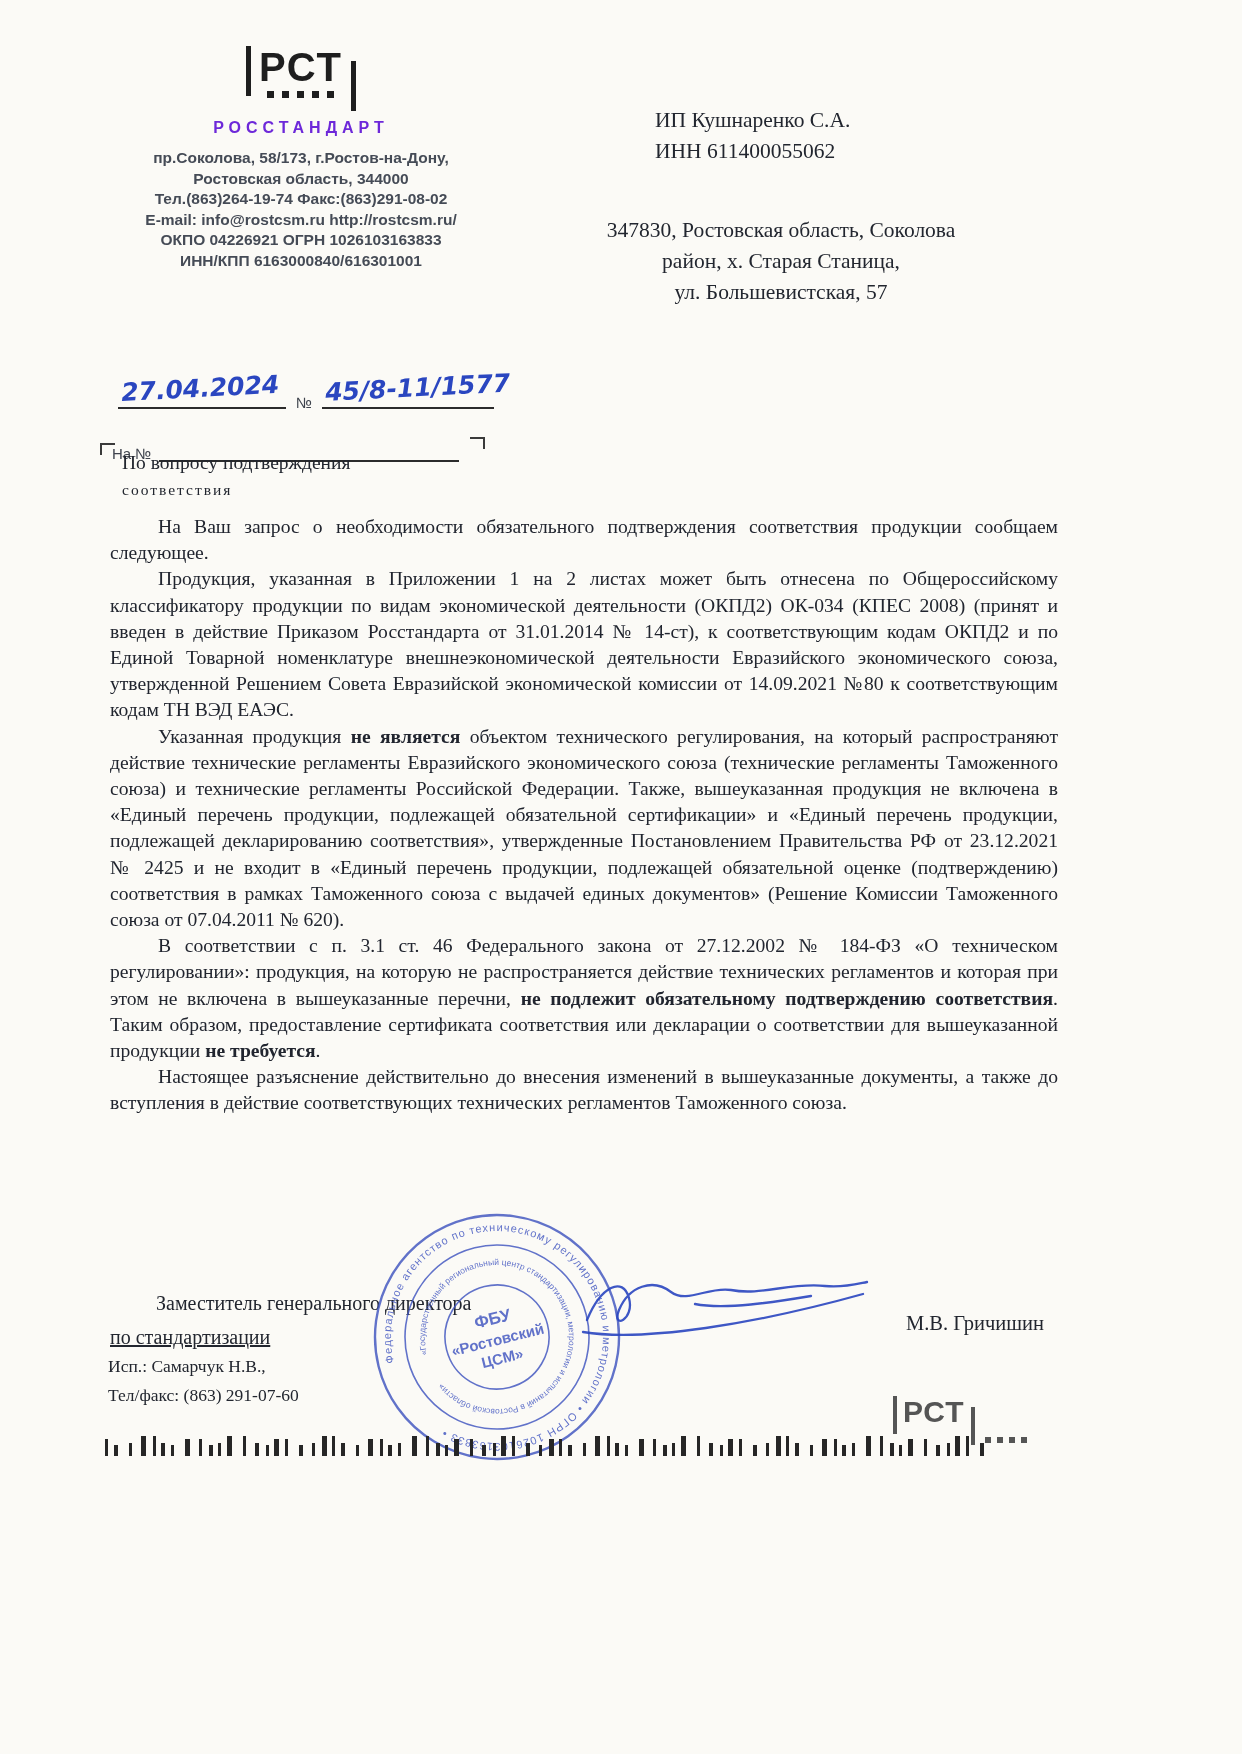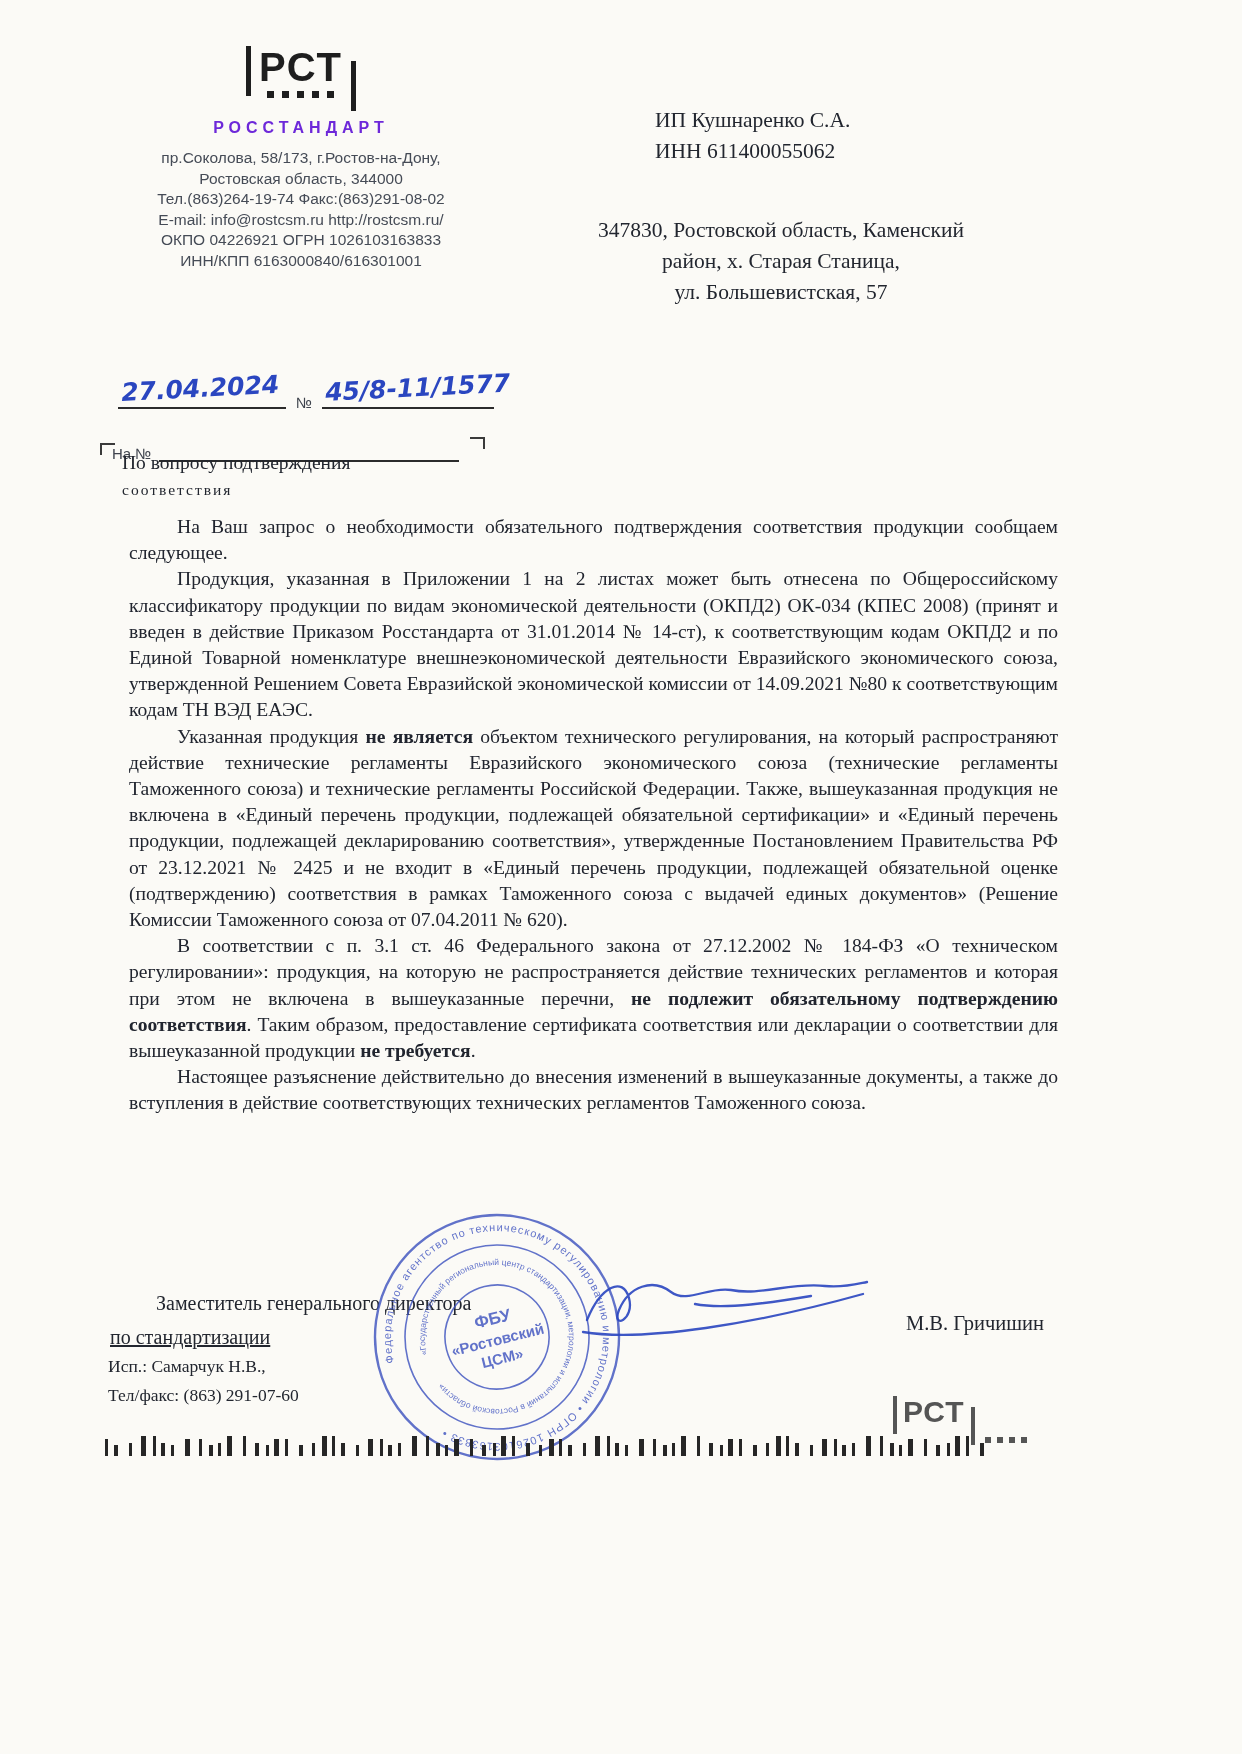--- a/index.html
+++ b/index.html
@@ -18,21 +18,21 @@
   .logo-bar { width:5px; background:#1e1e1e; }
   .bar-left { height:50px; }
   .bar-right { height:50px; margin-top:15px; }
   .logo-mid { display:flex; flex-direction:column; align-items:center; }
   .logo-text { font-weight:bold; font-size:40px; line-height:42px; letter-spacing:2px; color:#1e1e1e; }
   .logo-dots { display:flex; gap:8px; margin-top:3px; }
   .logo-dots i { width:7px; height:7px; background:#1e1e1e; display:block; }
 
   .org-name { margin-top:8px; font-weight:bold; font-size:16px; letter-spacing:5px; color:#6d28d9; }
   .org-lines { margin-top:10px; font-size:17.5px; line-height:23.5px; }
-  .contact-lines { margin-top:11px; font-size:15.5px; line-height:20.5px; }
+  .contact-lines { margin-top:11px; font-size:15.5px; line-height:20.5px;font-weight:bold; }
 
   
   .date-row { position:absolute; left:118px; top:392px; width:390px; display:flex; align-items:flex-end; }
   .uline { display:inline-block; border-bottom:2px solid #2b2b2b; position:relative; }
   .u-date { width:168px; height:10px; }
   .u-num  { width:172px; height:10px; margin-left:10px; }
   .no-label { font-size:15px; color:#3e434d; margin-left:10px; position:relative; top:2px;
     font-family:"Liberation Sans","DejaVu Sans",sans-serif; }
   .hand { position:absolute; left:4px; bottom:0px; white-space:nowrap;
     font-family:"DejaVu Sans",sans-serif; font-style:italic; font-weight:bold;
@@ -52,21 +52,21 @@
   .subject-1 { font-size:19.5px; }
   .subject-2 { font-size:15.5px; letter-spacing:2px; margin-top:7px; }
 
   
   .recipient-name { position:absolute; left:655px; top:105px; font-size:21.5px; line-height:31px; }
   .recipient-addr { position:absolute; left:558px; top:215px; width:446px; text-align:center;
     font-size:21.5px; line-height:31px; }
 
   
   .body-text-block { position:absolute; left:110px; top:514px; width:948px; }
-  .para { font-size:19.6px; line-height:26.2px; text-align:justify; text-indent:48px; color:#21252f;margin-left:19px; }
+  .para { font-size:19.6px; line-height:26.2px; text-align:justify; text-indent:48px; color:#21252f; }
   .para .bold { font-weight:bold; }
 
   
   .sig-block { position:absolute; left:110px; top:1286px; width:948px; height:90px; }
   .sig-line1 { font-size:20px; line-height:34px; text-indent:46px; }
   .sig-line2 { font-size:20px; line-height:34px;text-decoration:underline; }
   .sig-name { position:absolute; right:14px; top:26px; font-size:20.5px; }
 
   .executor { position:absolute; left:108px; top:1352px; font-size:17.5px; line-height:29px; }
 
@@ -139,21 +139,21 @@
   <div class="subject">
     <div class="subject-1">По вопросу подтверждения</div>
     <div class="subject-2">соответствия</div>
   </div>
 
   <div class="recipient-name">
     <div>ИП Кушнаренко С.А.</div>
     <div>ИНН 611400055062</div>
   </div>
   <div class="recipient-addr">
-    <div>347830, Ростовской область, Каменский</div>
+    <div>347830, Ростовская область, Соколова</div>
     <div>район, х. Старая Станица,</div>
     <div>ул. Большевистская, 57</div>
   </div>
 
   <main class="body-text-block">
       <p class="para"><span>На Ваш запрос о необходимости обязательного подтверждения соответствия продукции сообщаем следующее.</span></p>
       <p class="para"><span>Продукция, указанная в Приложении 1 на 2 листах может быть отнесена по Общероссийскому классификатору продукции по видам экономической деятельности (ОКПД2) ОК-034 (КПЕС 2008) (принят и введен в действие Приказом Росстандарта от 31.01.2014 № 14-ст), к соответствующим кодам ОКПД2 и по Единой Товарной номенклатуре внешнеэкономической деятельности Евразийского экономического союза, утвержденной Решением Совета Евразийской экономической комиссии от 14.09.2021 №80 к соответствующим кодам ТН ВЭД ЕАЭС.</span></p>
       <p class="para"><span>Указанная продукция </span><span class="bold">не является</span><span> объектом технического регулирования, на который распространяют действие технические регламенты Евразийского экономического союза (технические регламенты Таможенного союза) и технические регламенты Российской Федерации. Также, вышеуказанная продукция не включена в «Единый перечень продукции, подлежащей обязательной сертификации» и «Единый перечень продукции, подлежащей декларированию соответствия», утвержденные Постановлением Правительства РФ от 23.12.2021 № 2425 и не входит в «Единый перечень продукции, подлежащей обязательной оценке (подтверждению) соответствия в рамках Таможенного союза с выдачей единых документов» (Решение Комиссии Таможенного союза от 07.04.2011 № 620).</span></p>
       <p class="para"><span>В соответствии с п. 3.1 ст. 46 Федерального закона от 27.12.2002 № 184-ФЗ «О техническом регулировании»: продукция, на которую не распространяется действие технических регламентов и которая при этом не включена в вышеуказанные перечни, </span><span class="bold">не подлежит обязательному подтверждению соответствия</span><span>. Таким образом, предоставление сертификата соответствия или декларации о соответствии для вышеуказанной продукции </span><span class="bold">не требуется</span><span>.</span></p>
       <p class="para"><span>Настоящее разъяснение действительно до внесения изменений в вышеуказанные документы, а также до вступления в действие соответствующих технических регламентов Таможенного союза.</span></p>

